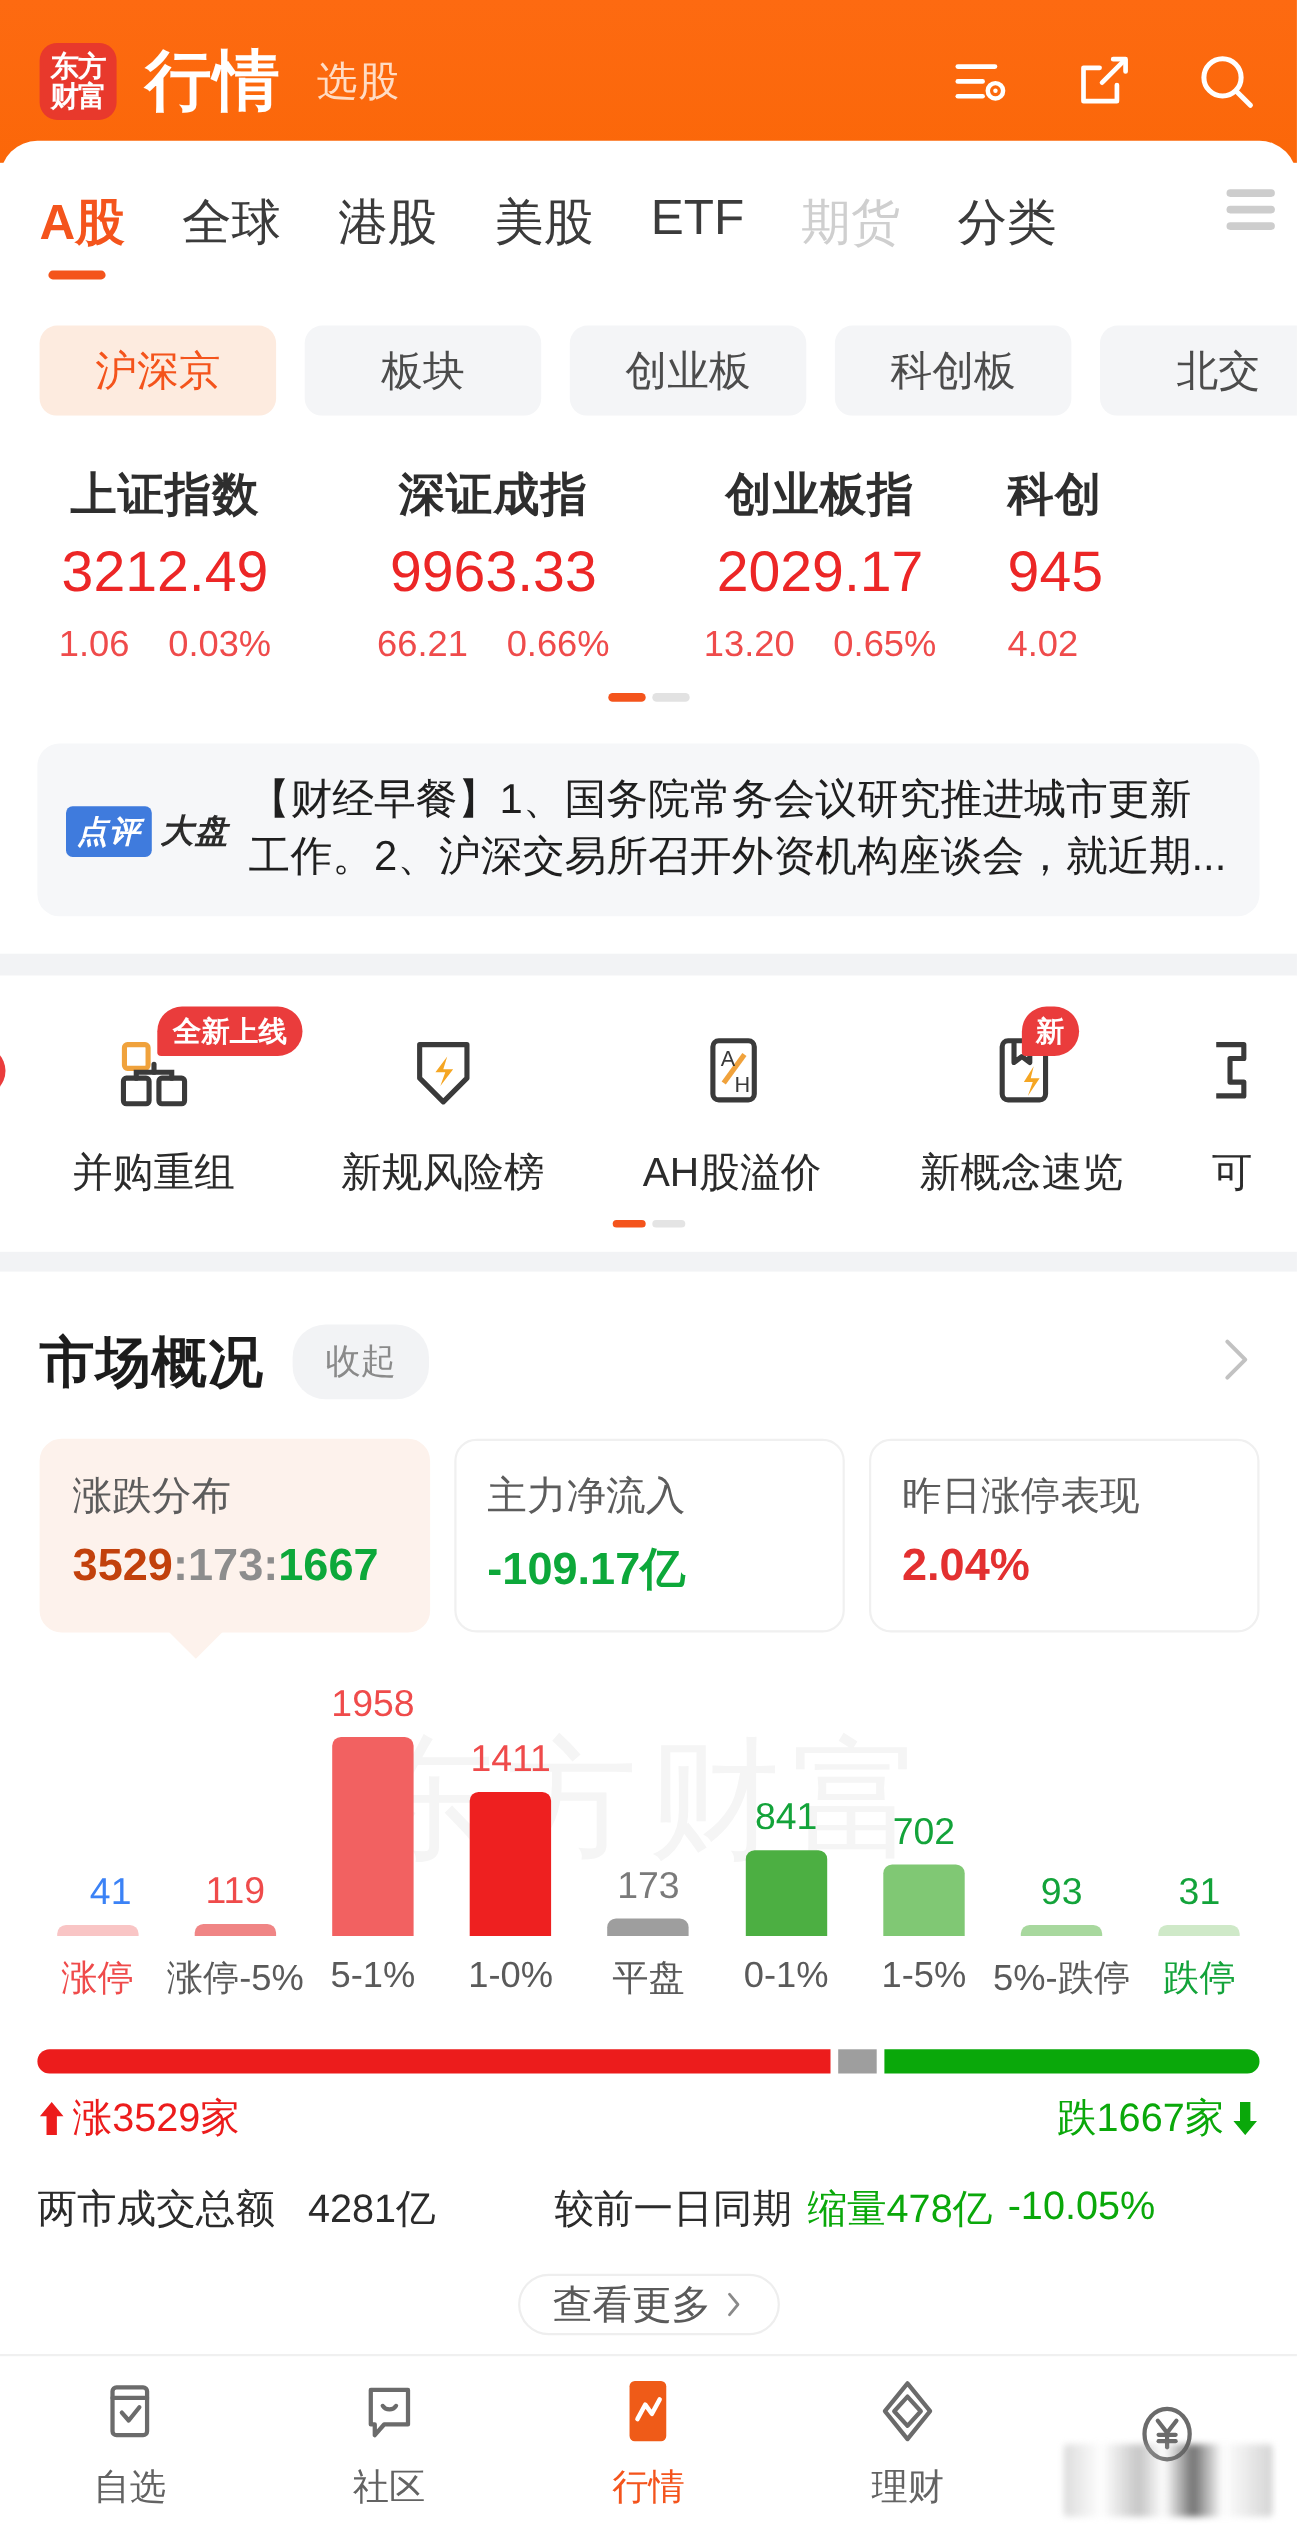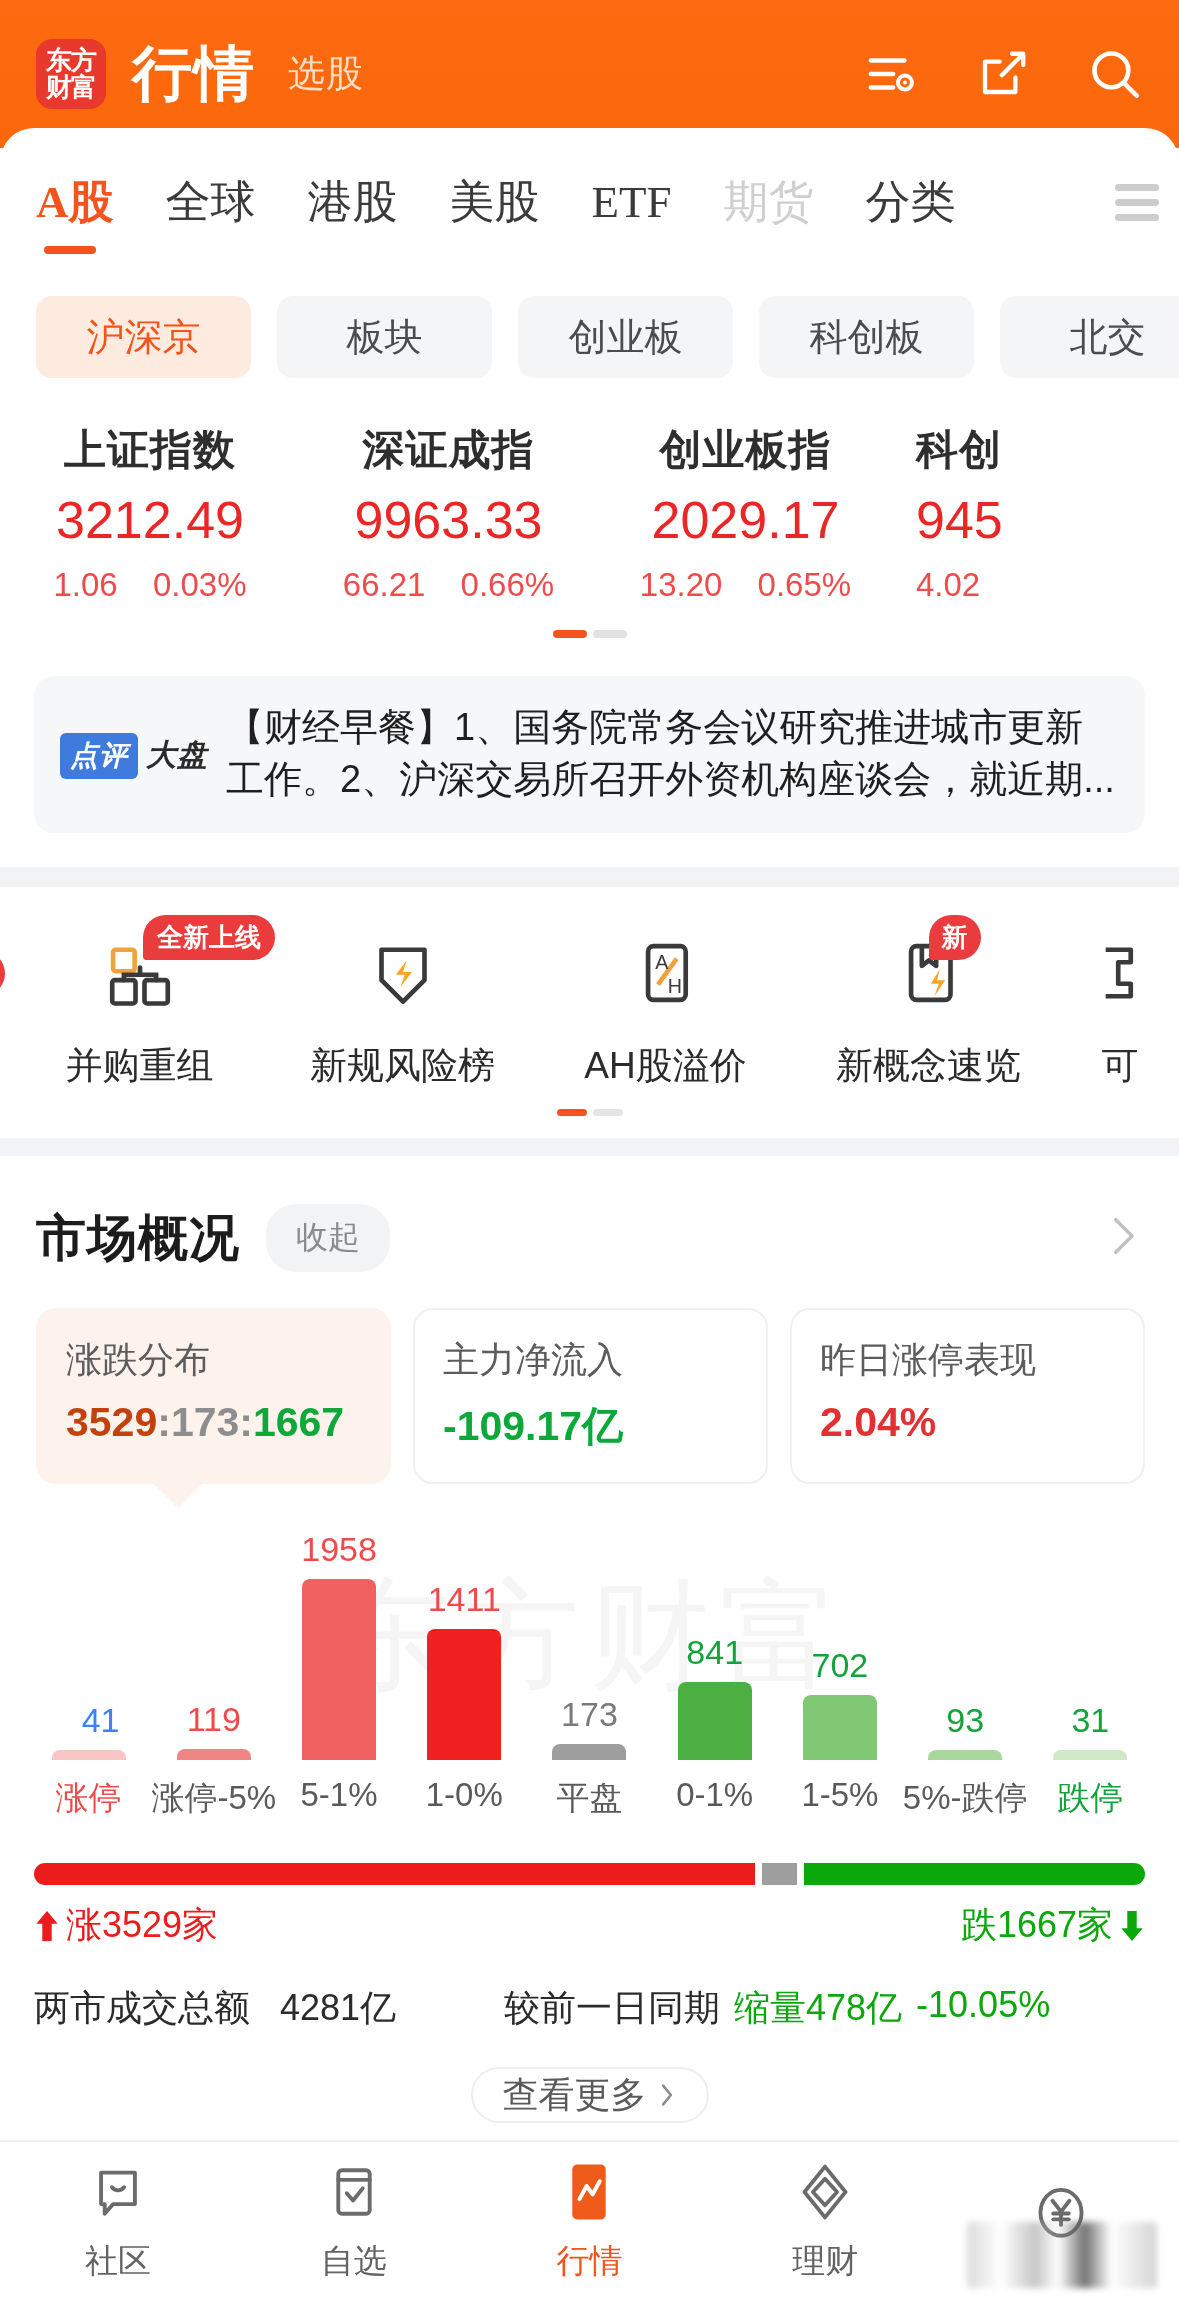--- a/index.html
+++ b/index.html
@@ -39,23 +39,22 @@
 
   
   .sheet{
     position:absolute;top:128px;left:0;width:1179px;
     background:#fff;border-radius:34px 34px 0 0;
     min-height:400px;
   }
 
   
   .tabs{
-    display:flex;align-items:center;padding:44px 16px 0 36px;gap:0;
+    display:flex;padding:44px 16px 0 36px;gap:0;
     position:relative;
-    font-family:Liberation Serif, serif;
   }
   .tab{
     font-size:45px;color:#3b3b3b;margin-right:52px;position:relative;white-space:nowrap;
   }
   .tab.active{color:#f4541c;font-weight:bold;}
   .tab.active::after{
     content:"";position:absolute;left:8px;bottom:-22px;width:52px;height:8px;
     background:#f4541c;border-radius:4px;
   }
   .tab.faded{color:#cfcfcf;}
@@ -498,35 +497,35 @@
     <svg width="20" height="28" viewBox="0 0 12 18" fill="none" stroke="#8a8a8a" stroke-width="1.6" stroke-linecap="round" stroke-linejoin="round">
         <polyline points="3.5,3 8.5,9 3.5,15"></polyline>
       </svg>
   </div>
 </div>
 
 <div class="tabbar">
   <div class="nav">
     <div class="nav-ico">
       <svg width="58" height="58" viewBox="0 0 24 24" fill="none" stroke="#6b6b6b" stroke-width="1.6" stroke-linejoin="round" stroke-linecap="round">
-        <path d="M5 4 H19 V17 H10 L6.5 21 V17 H5 Z"></path>
-          <path d="M9.5 10 a3 3 0 0 0 5 0"></path>
-      </svg>
-    </div>
-    <div class="nav-lbl">社区</div>
+        <rect x="5.5" y="3" width="13" height="18" rx="1.5"></rect>
+          <line x1="5.5" y1="7" x2="18.5" y2="7"></line>
+        <polyline points="9,12.5 11.6,15.5 15.6,10.5"></polyline>
+      </svg>
+    </div>
+    <div class="nav-lbl">自选</div>
   </div>
   <div class="nav">
     <div class="nav-ico">
       <svg width="58" height="58" viewBox="0 0 24 24" fill="none" stroke="#6b6b6b" stroke-width="1.6" stroke-linejoin="round" stroke-linecap="round">
-        <rect x="5.5" y="3" width="13" height="18" rx="1.5"></rect>
-          <line x1="5.5" y1="7" x2="18.5" y2="7"></line>
-        <polyline points="9,12.5 11.6,15.5 15.6,10.5"></polyline>
-      </svg>
-    </div>
-    <div class="nav-lbl">自选</div>
+        <path d="M5 4 H19 V17 H10 L6.5 21 V17 H5 Z"></path>
+          <path d="M9.5 10 a3 3 0 0 0 5 0"></path>
+      </svg>
+    </div>
+    <div class="nav-lbl">社区</div>
   </div>
   <div class="nav active">
     <div class="nav-ico">
       <svg width="58" height="62" viewBox="0 0 24 26">
         <rect x="5" y="1.5" width="14" height="23" rx="2" fill="#ef5b18"></rect>
         <polyline points="8,16 11,10.5 13.5,14 16.5,8.5" fill="none" stroke="#fff" stroke-width="1.7" stroke-linecap="round" stroke-linejoin="round"></polyline>
       </svg>
     </div>
     <div class="nav-lbl">行情</div>
   </div>

